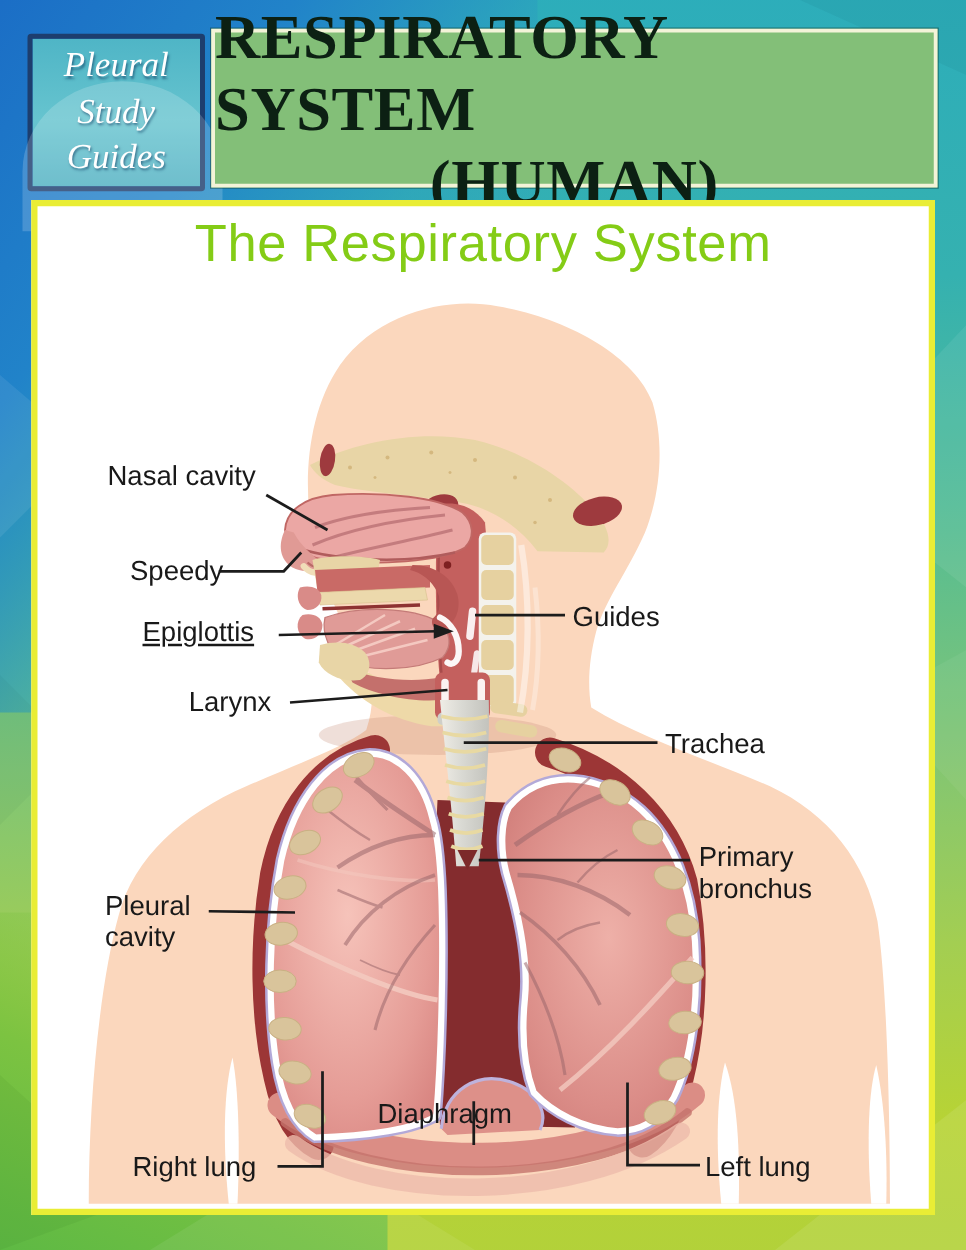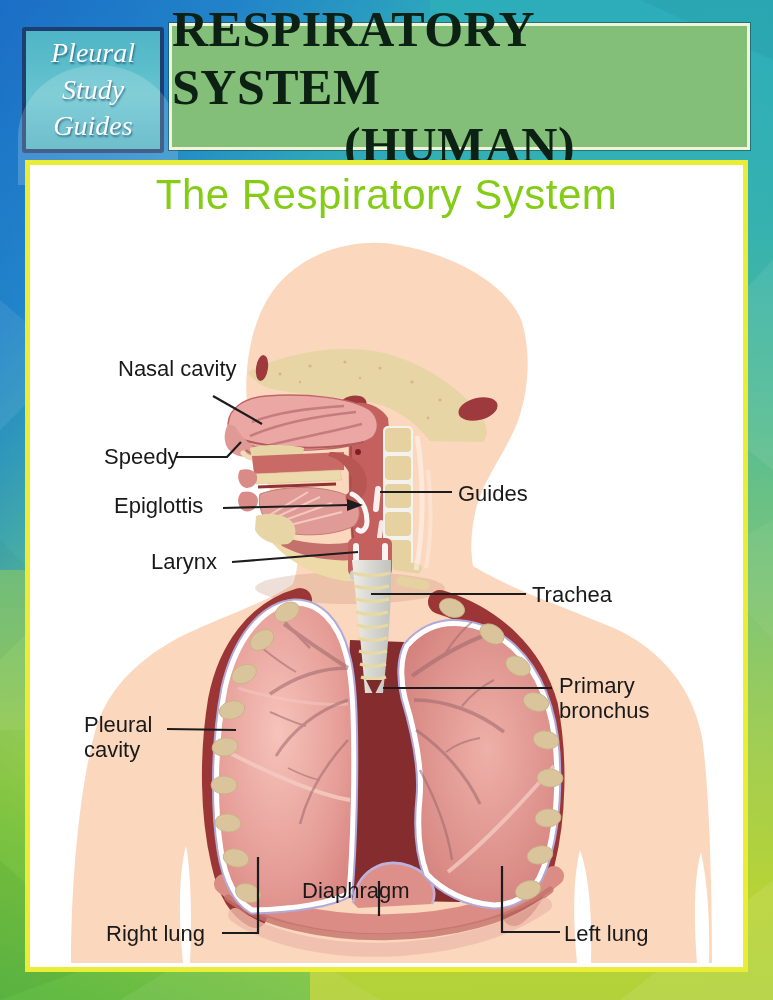--- a/index.html
+++ b/index.html
@@ -285,23 +285,23 @@
       <line x1="526" y1="594" x2="371" y2="594"></line>
       <line x1="552" y1="688" x2="383" y2="688"></line>
       <line x1="167" y1="729" x2="236" y2="730"></line>
       <polyline points="222,933 258,933 258,857"></polyline>
       <line x1="379" y1="916" x2="379" y2="881"></line>
       <polyline points="560,932 502,932 502,866"></polyline>
       <polygon points="347,499 363,505 347,511" fill="#1c1c1c" stroke="none"></polygon>
     </g>
   </svg>
 
-  <div class="lbl" style="left:86px;top:356px;margin-left:32px;">Nasal cavity</div>
+  <div class="lbl" style="left:86px;top:368px;">Nasal cavity</div>
   <div class="lbl" style="left:104px;top:444px;">Speedy</div>
-  <div class="lbl" style="left:114px;top:493px;">Epiglottis</div>
+  <div class="lbl" style="left:114px;top:493px;text-decoration:underline;">Epiglottis</div>
   <div class="lbl" style="left:151px;top:549px;">Larynx</div>
   <div class="lbl" style="left:458px;top:481px;">Guides</div>
   <div class="lbl" style="left:532px;top:582px;">Trachea</div>
   <div class="lbl" style="left:559px;top:673px;width:110px;">Primary bronchus</div>
   <div class="lbl" style="left:84px;top:712px;width:85px;">Pleural cavity</div>
   <div class="lbl" style="left:106px;top:921px;">Right lung</div>
   <div class="lbl" style="left:302px;top:878px;">Diaphragm</div>
   <div class="lbl" style="left:564px;top:921px;">Left lung</div>
 
 </div>

